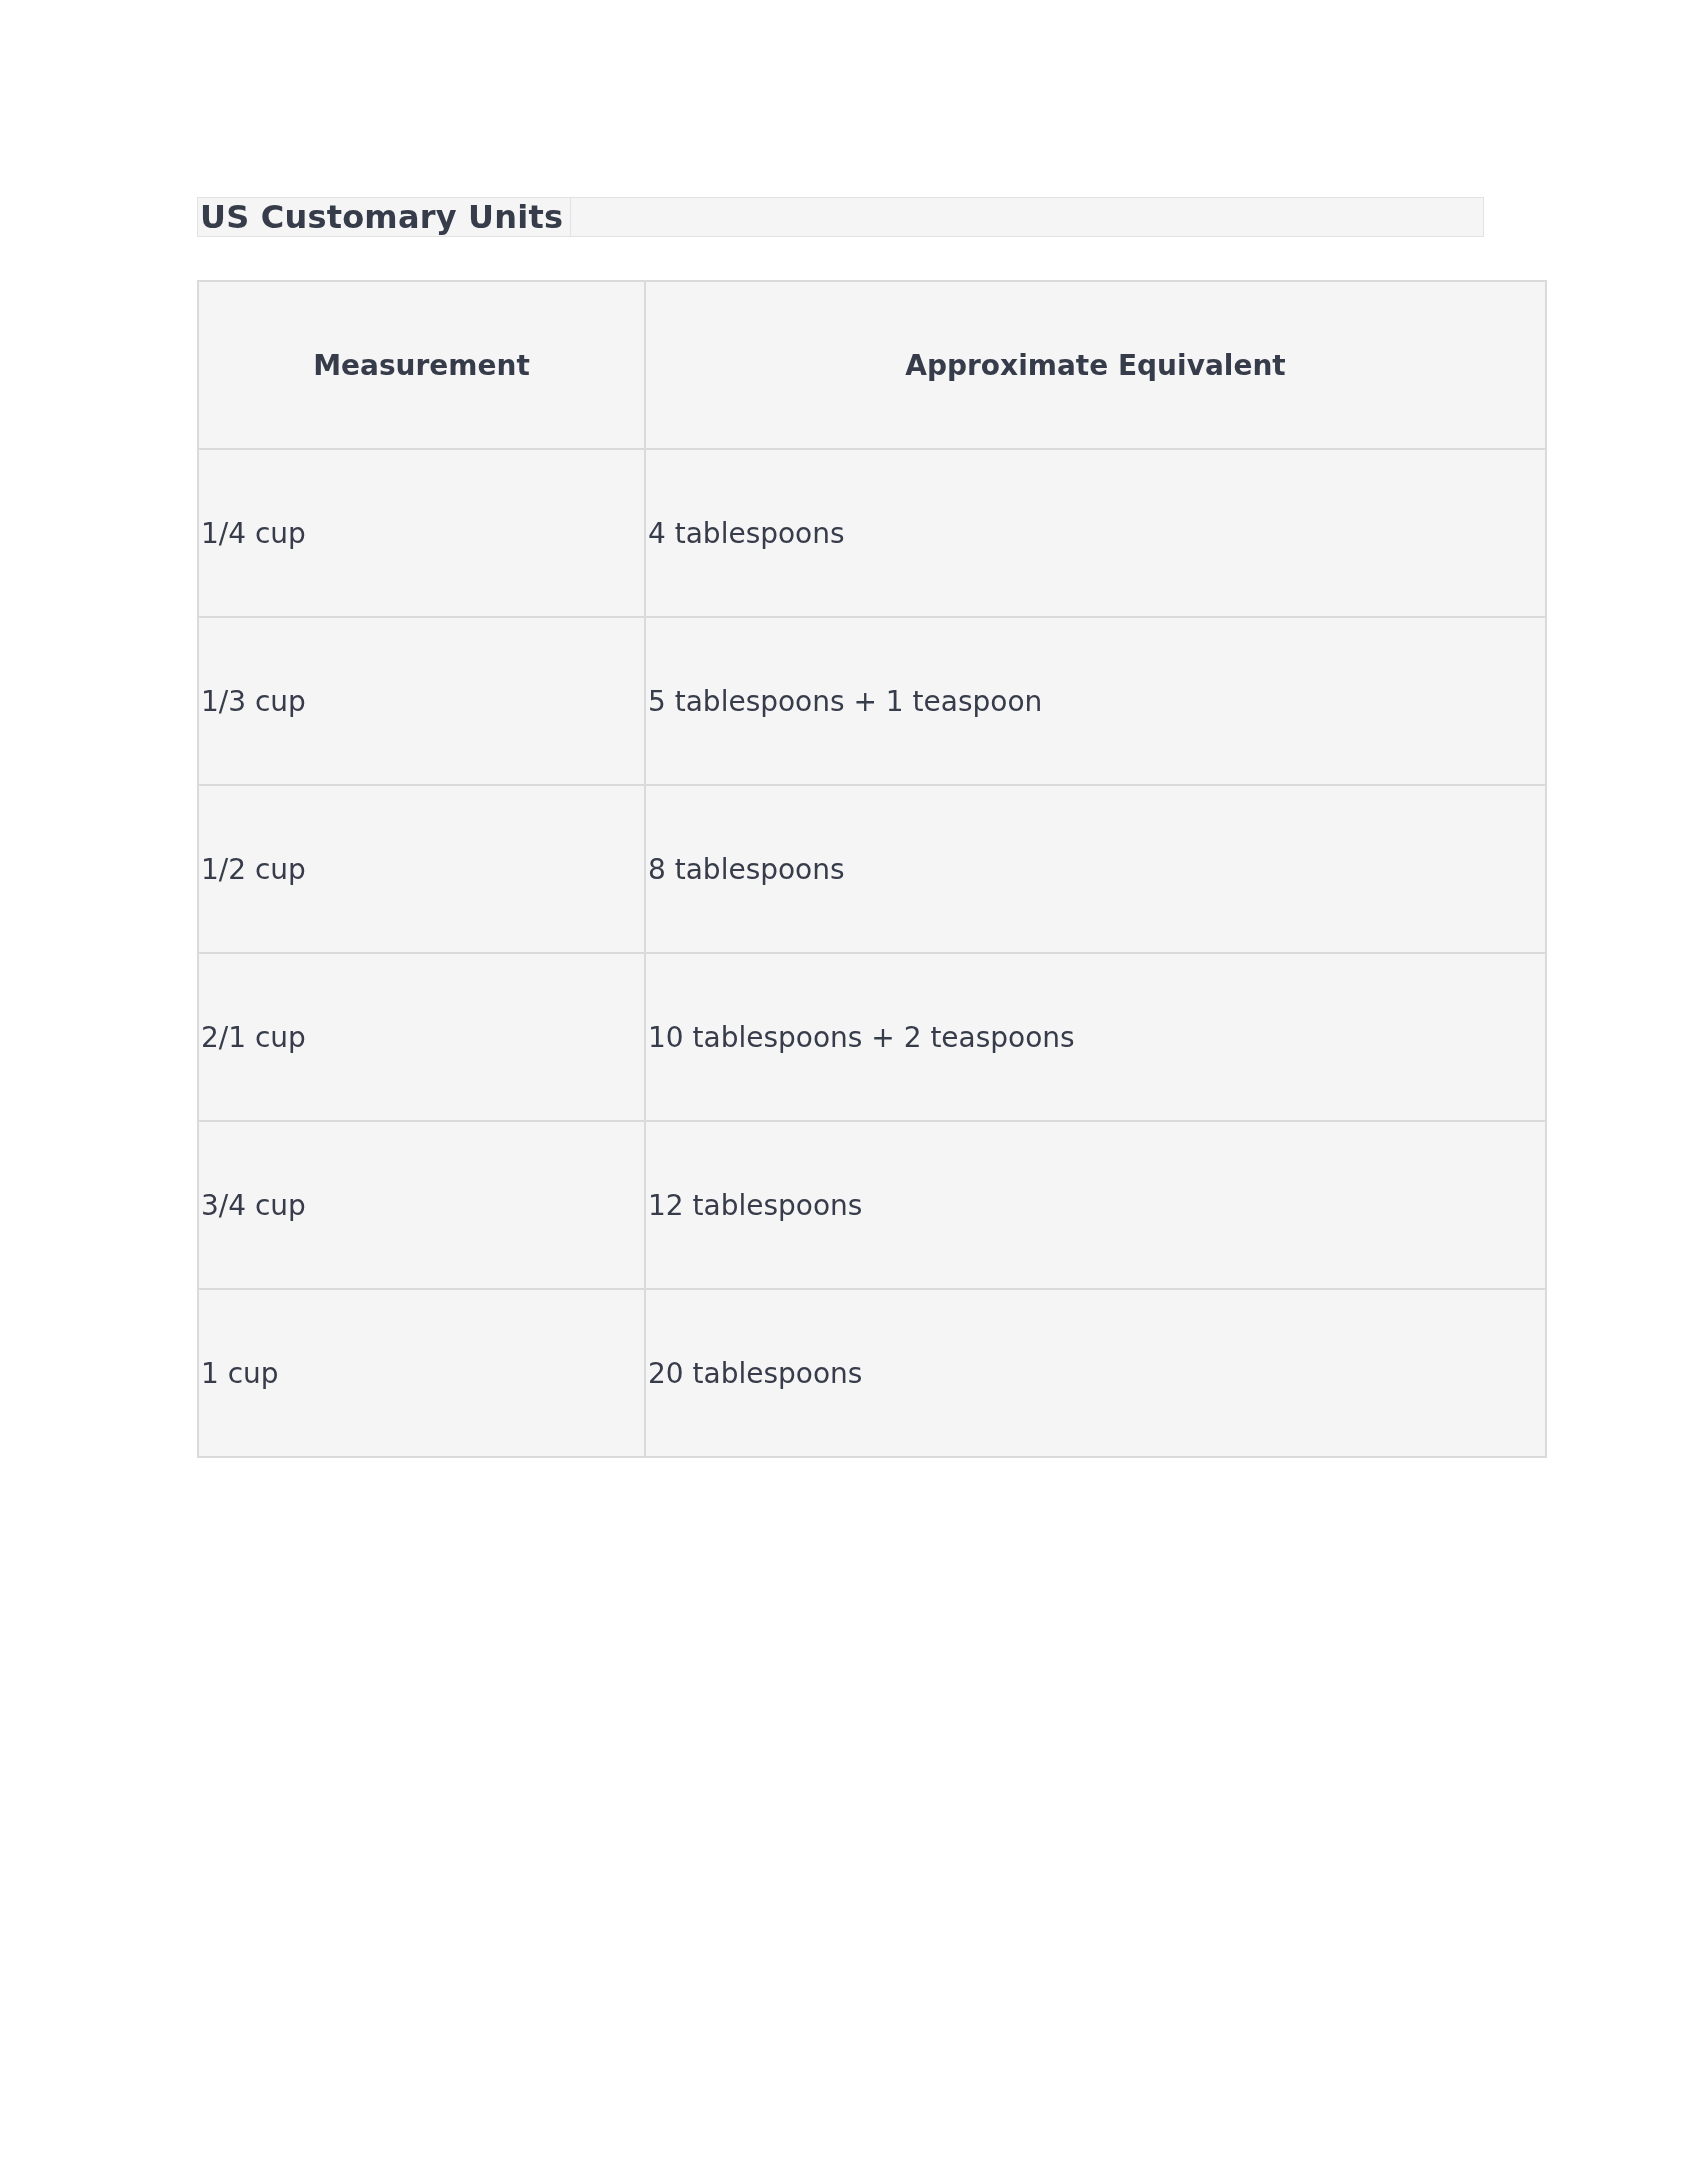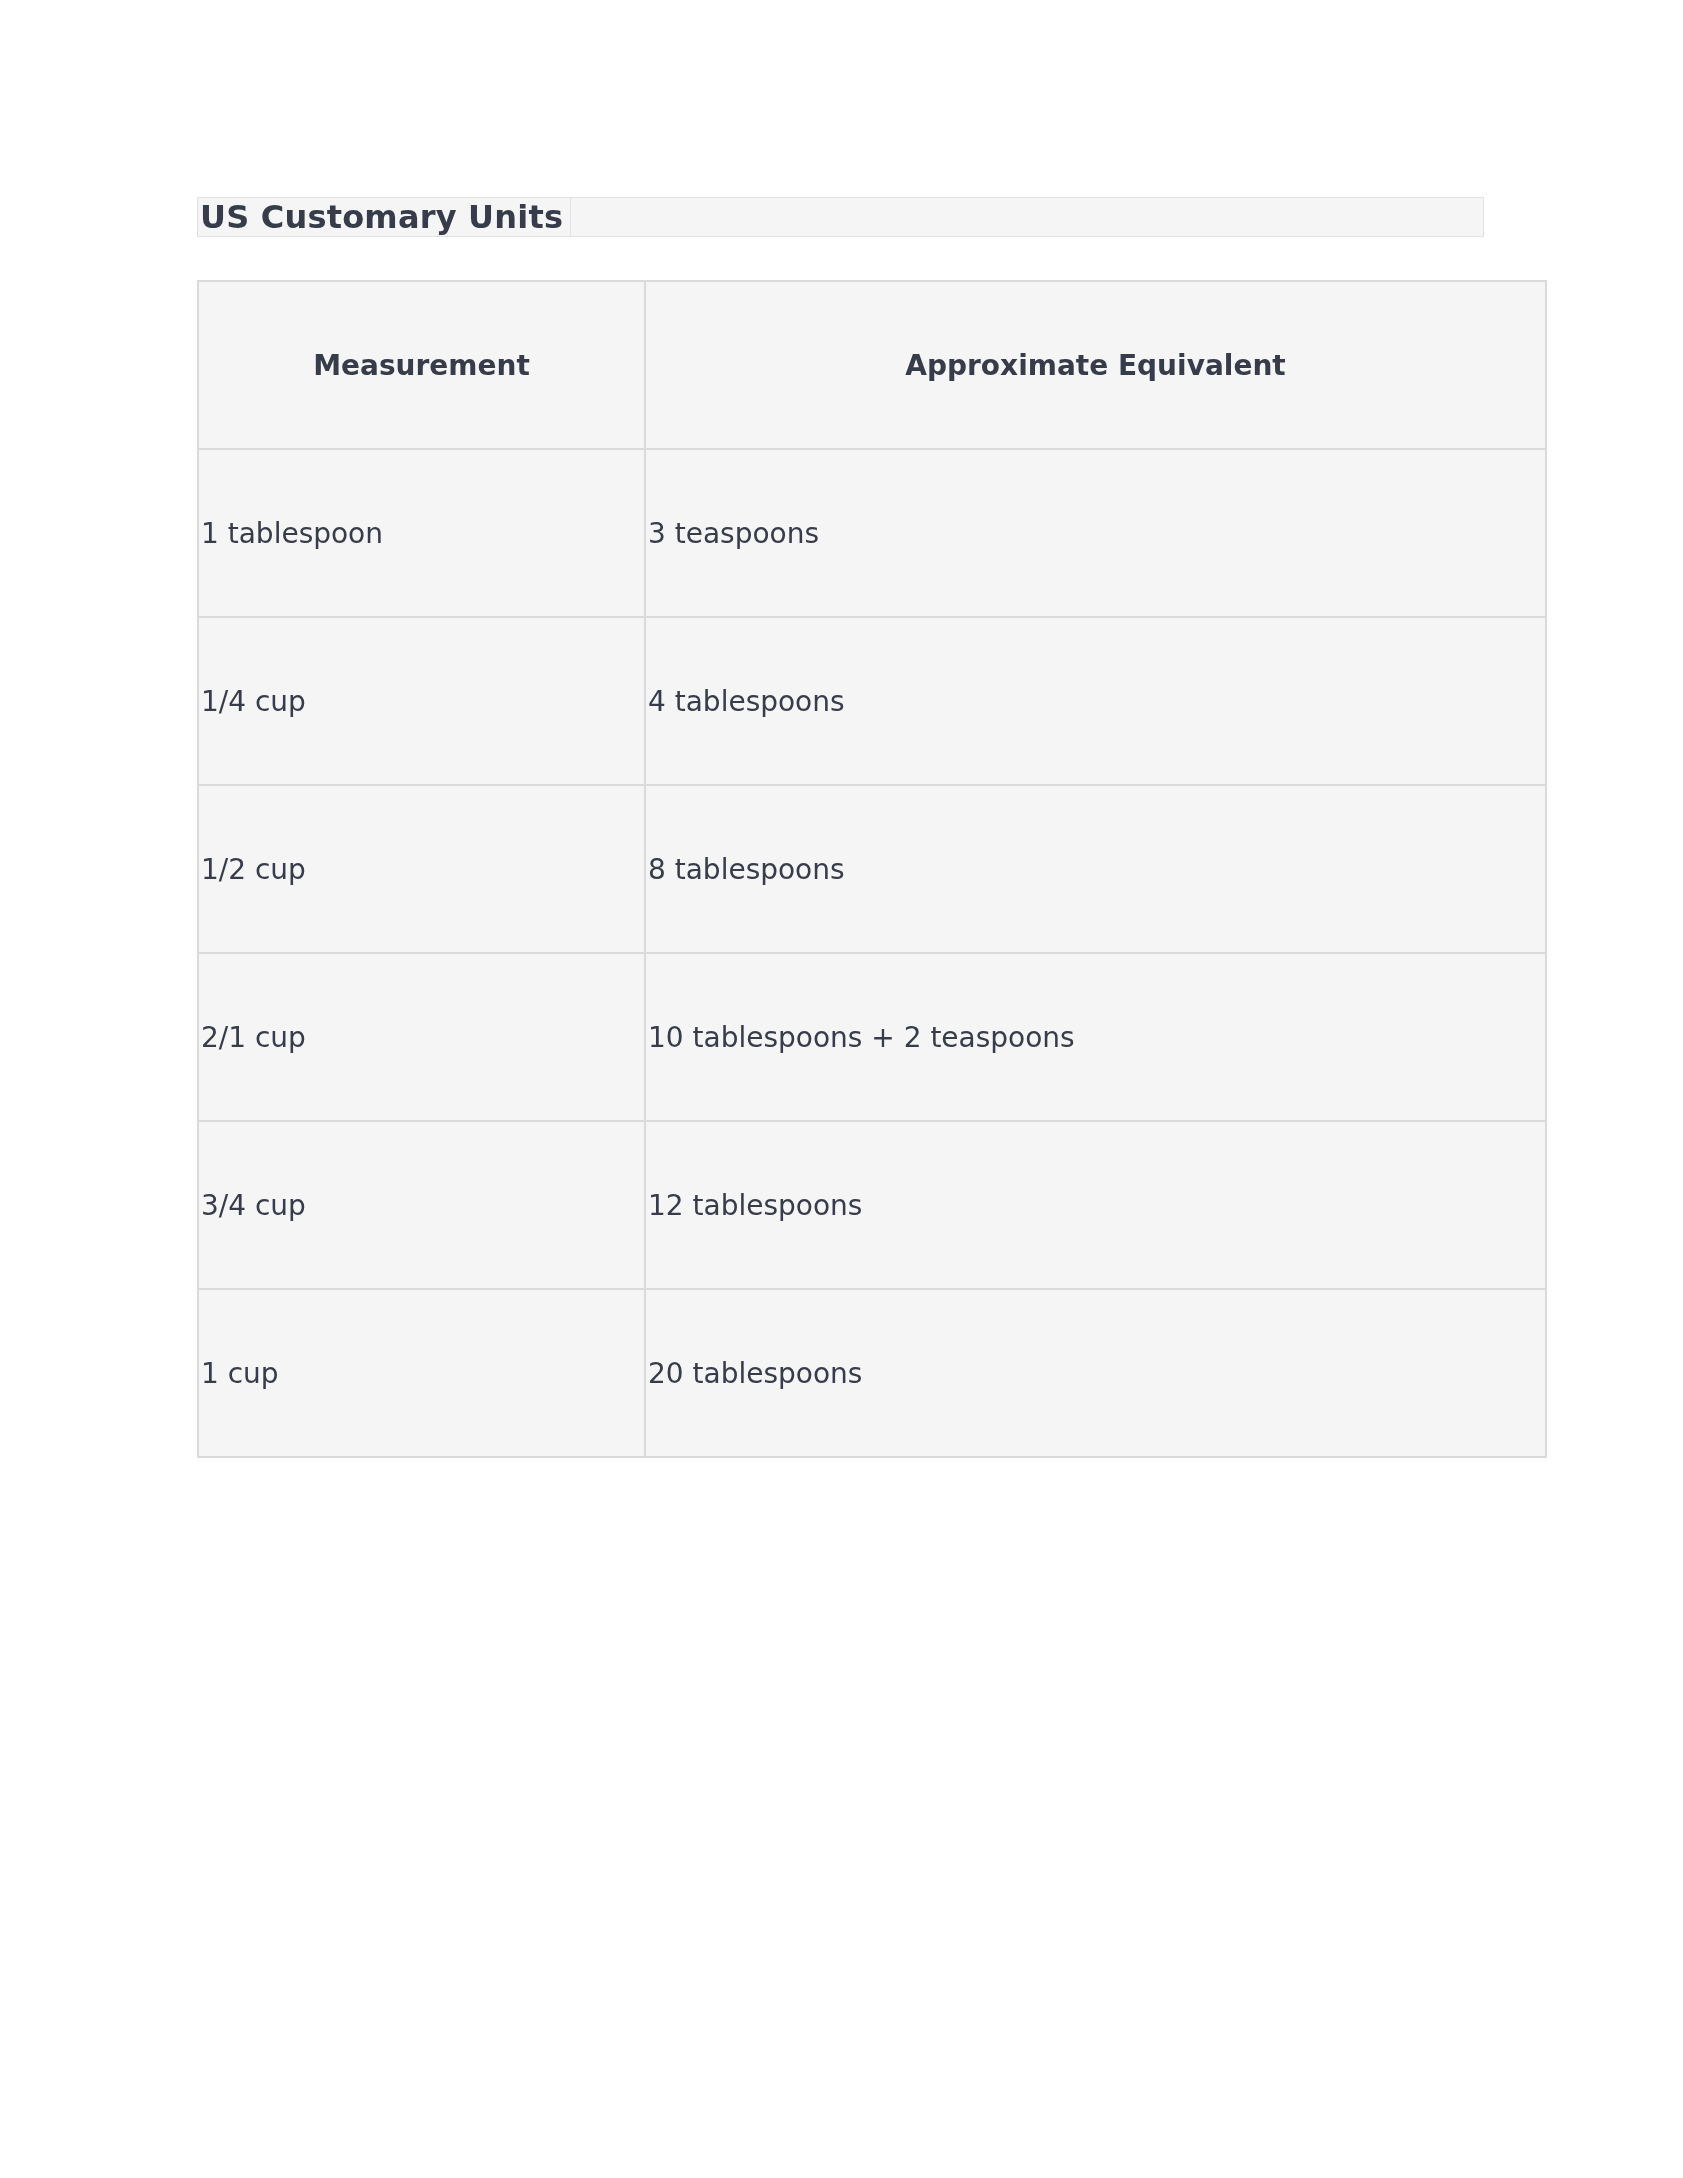--- a/index.html
+++ b/index.html
@@ -91,26 +91,26 @@
     <col class="c2">
   </colgroup>
   <thead>
     <tr>
       <th>Measurement</th>
       <th>Approximate Equivalent</th>
     </tr>
   </thead>
   <tbody>
     <tr>
-      <td>1 tablespoon</td>
-      <td>3 teaspoons</td>
+      <td>1/4 cup</td>
+      <td>4 tablespoons</td>
     </tr>
     <tr>
-      <td>1/4 cup</td>
-      <td>4 tablespoons</td>
+      <td>1/3 cup</td>
+      <td>5 tablespoons + 1 teaspoon</td>
     </tr>
     <tr>
       <td>1/2 cup</td>
       <td>8 tablespoons</td>
     </tr>
     <tr>
       <td>2/1 cup</td>
       <td>10 tablespoons + 2 teaspoons</td>
     </tr>
     <tr>

